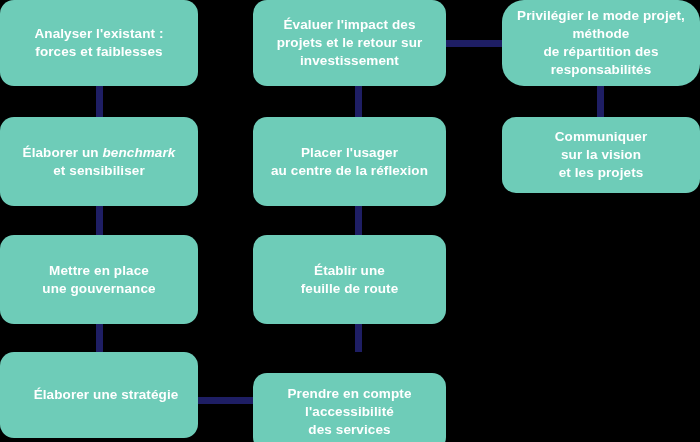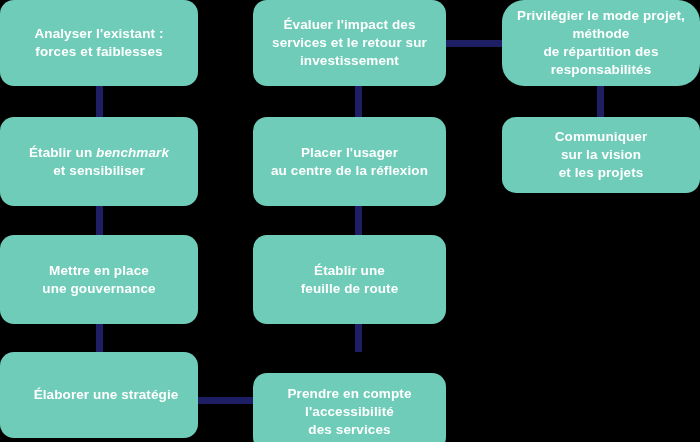--- a/index.html
+++ b/index.html
@@ -62,33 +62,33 @@
   <div class="connector v" style="left:597px; top:86px; height:31px;"></div>
 
   <div class="connector h" style="left:444px; top:40px; width:60px;"></div>
   <div class="connector h" style="left:192px; top:397px; width:64px;"></div>
 
   <div class="node" style="left:0px; top:0px; width:198px; height:86px;">
     <span class="label"><span>Analyser l'existant :</span><br><span>forces et faiblesses</span></span>
   </div>
 
   <div class="node" style="left:0px; top:117px; width:198px; height:89px;">
-    <span class="label"><span>Établir un </span><em>benchmark</em><br><span>et sensibiliser</span></span>
+    <span class="label"><span>Élaborer un </span><em>benchmark</em><br><span>et sensibiliser</span></span>
   </div>
 
   <div class="node" style="left:0px; top:235px; width:198px; height:89px;">
     <span class="label"><span>Mettre en place</span><br><span>une gouvernance</span></span>
   </div>
 
   <div class="node" style="left:0px; top:352px; width:198px; height:86px;padding-left:24px;">
     <span class="label"><span>Élaborer une stratégie</span></span>
   </div>
 
   <div class="node" style="left:253px; top:0px; width:193px; height:86px;">
-    <span class="label"><span>Évaluer l'impact des</span><br><span>services et le retour sur</span><br><span>investissement</span></span>
+    <span class="label"><span>Évaluer l'impact des</span><br><span>projets et le retour sur</span><br><span>investissement</span></span>
   </div>
 
   <div class="node" style="left:253px; top:117px; width:193px; height:89px;text-align:center;">
     <span class="label"><span>Placer l'usager</span><br><span>au centre de la réflexion</span></span>
   </div>
 
   <div class="node" style="left:253px; top:235px; width:193px; height:89px;">
     <span class="label"><span>Établir une</span><br><span>feuille de route</span></span>
   </div>
 

